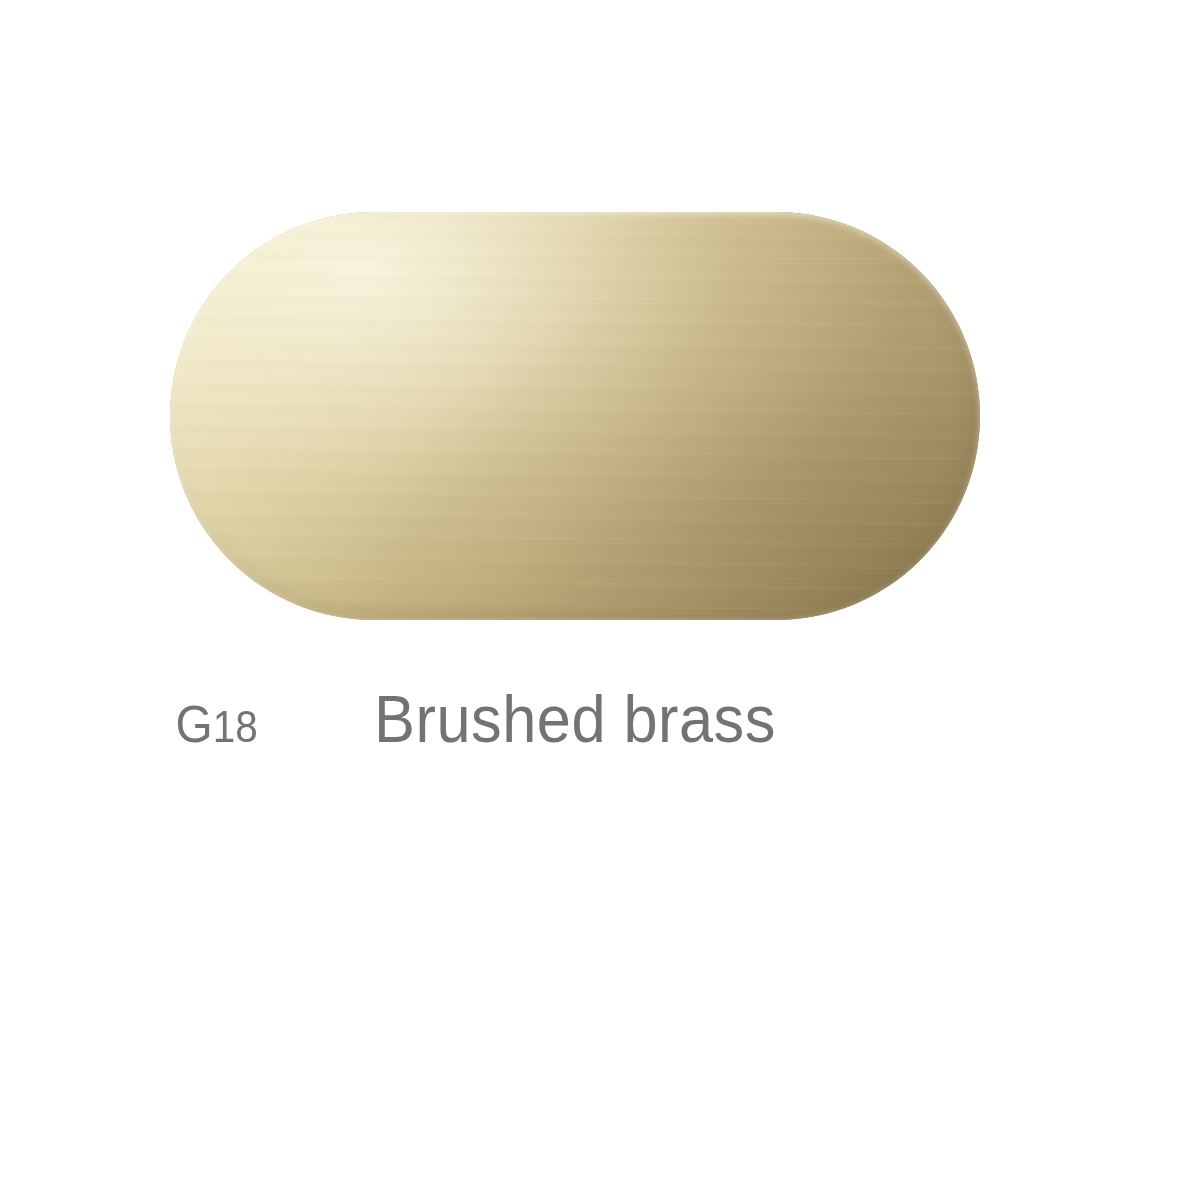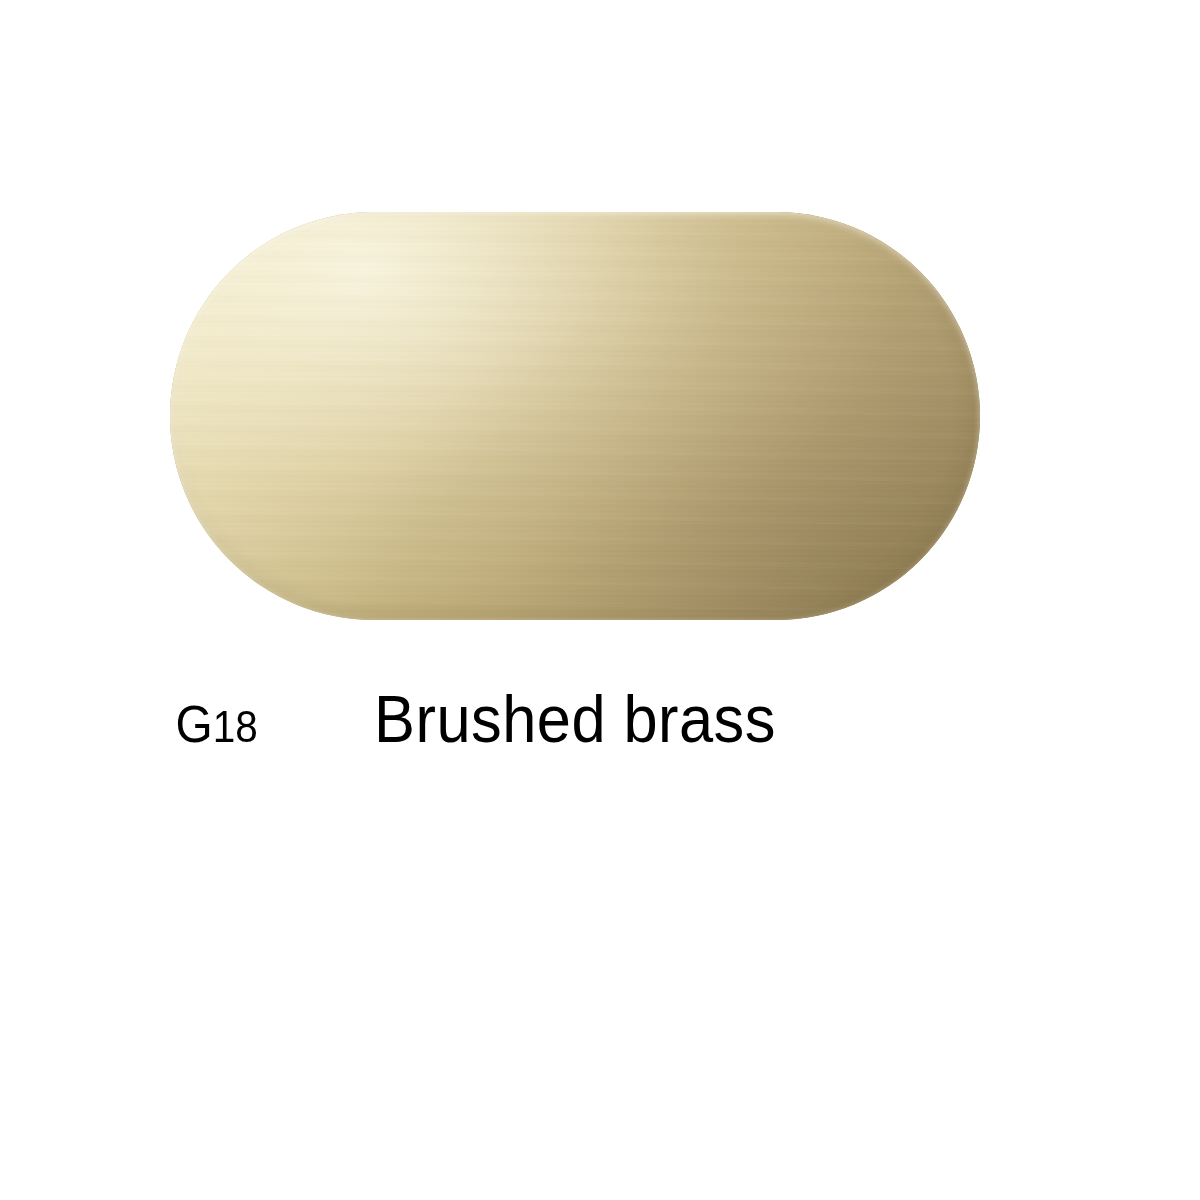--- a/index.html
+++ b/index.html
@@ -143,21 +143,21 @@
 
   
   .caption {
     position: absolute;
     left: 172px;
     top: 686px;
     width: 880px;
     height: 74px;
     display: flex;
     align-items: baseline;
-    color: #000000;
+    color: #737373;
     white-space: nowrap;
     gap: 18px;
   }
 
   .caption-code {
     font-family: "Liberation Sans", sans-serif;
     font-size: 52px;
     font-weight: 400;
     letter-spacing: 0px;
     line-height: 1;

